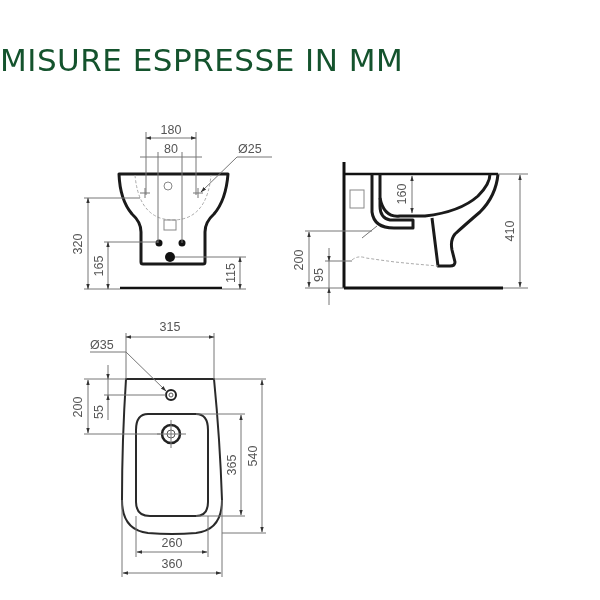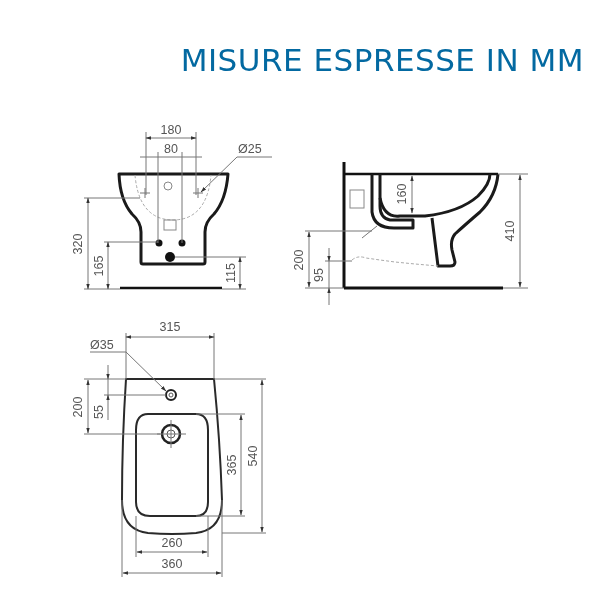--- a/index.html
+++ b/index.html
@@ -1,19 +1,19 @@
 <!DOCTYPE html>
 <html><head>
   <meta charset="utf-8">
   <style>
     html, body { margin: 0; padding: 0; background: #ffffff; }
     body { width: 600px; height: 600px; position: relative; overflow: hidden; }
     .title {
-      position: absolute; left: 0; top: 42px; width: 584px; text-align: right;
-      font-family: "DejaVu Sans", sans-serif; font-size: 31px; color: #0369a1;
+      position: absolute; left: 0; top: 42px; width: 584px; text-align: left;
+      font-family: "DejaVu Sans", sans-serif; font-size: 31px; color: #14532d;
       letter-spacing: 0.5px;
     }
     svg { position: absolute; left: 0; top: 0; }
     .dim { font-family: "Liberation Sans", sans-serif; font-size: 12.5px; fill: #555555; }
     .thick { stroke: #1a1a1a; stroke-width: 3; fill: none; stroke-linejoin: round; }
     .med { stroke: #2a2a2a; stroke-width: 2; fill: none; }
     .thin { stroke: #777777; stroke-width: 1; fill: none; }
     .dash { stroke: #aaaaaa; stroke-width: 1; fill: none; stroke-dasharray: 3 2; }
   </style>
 </head>

